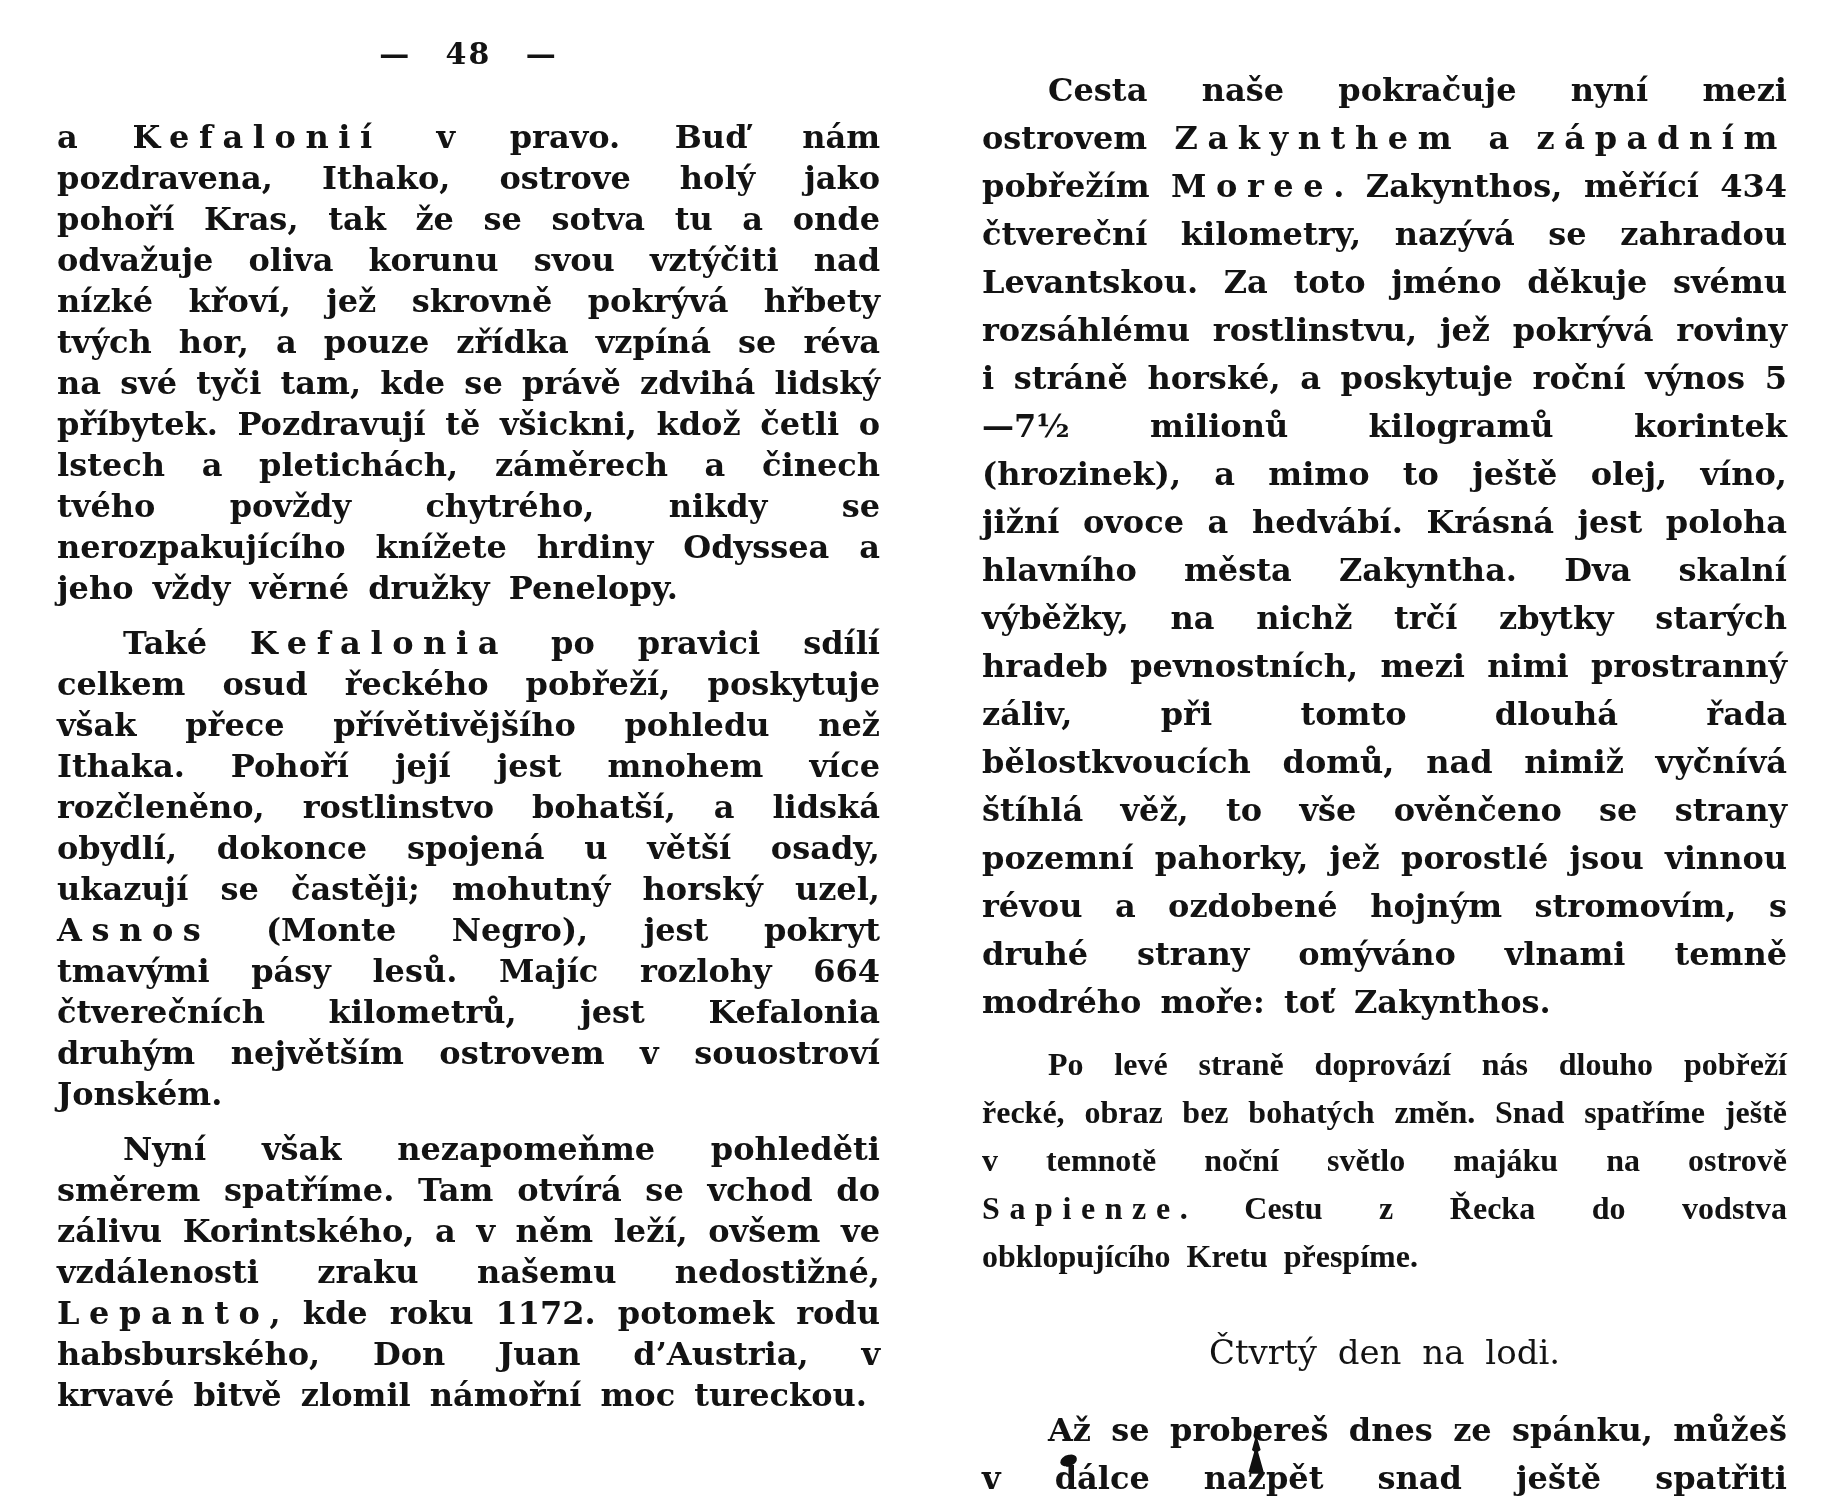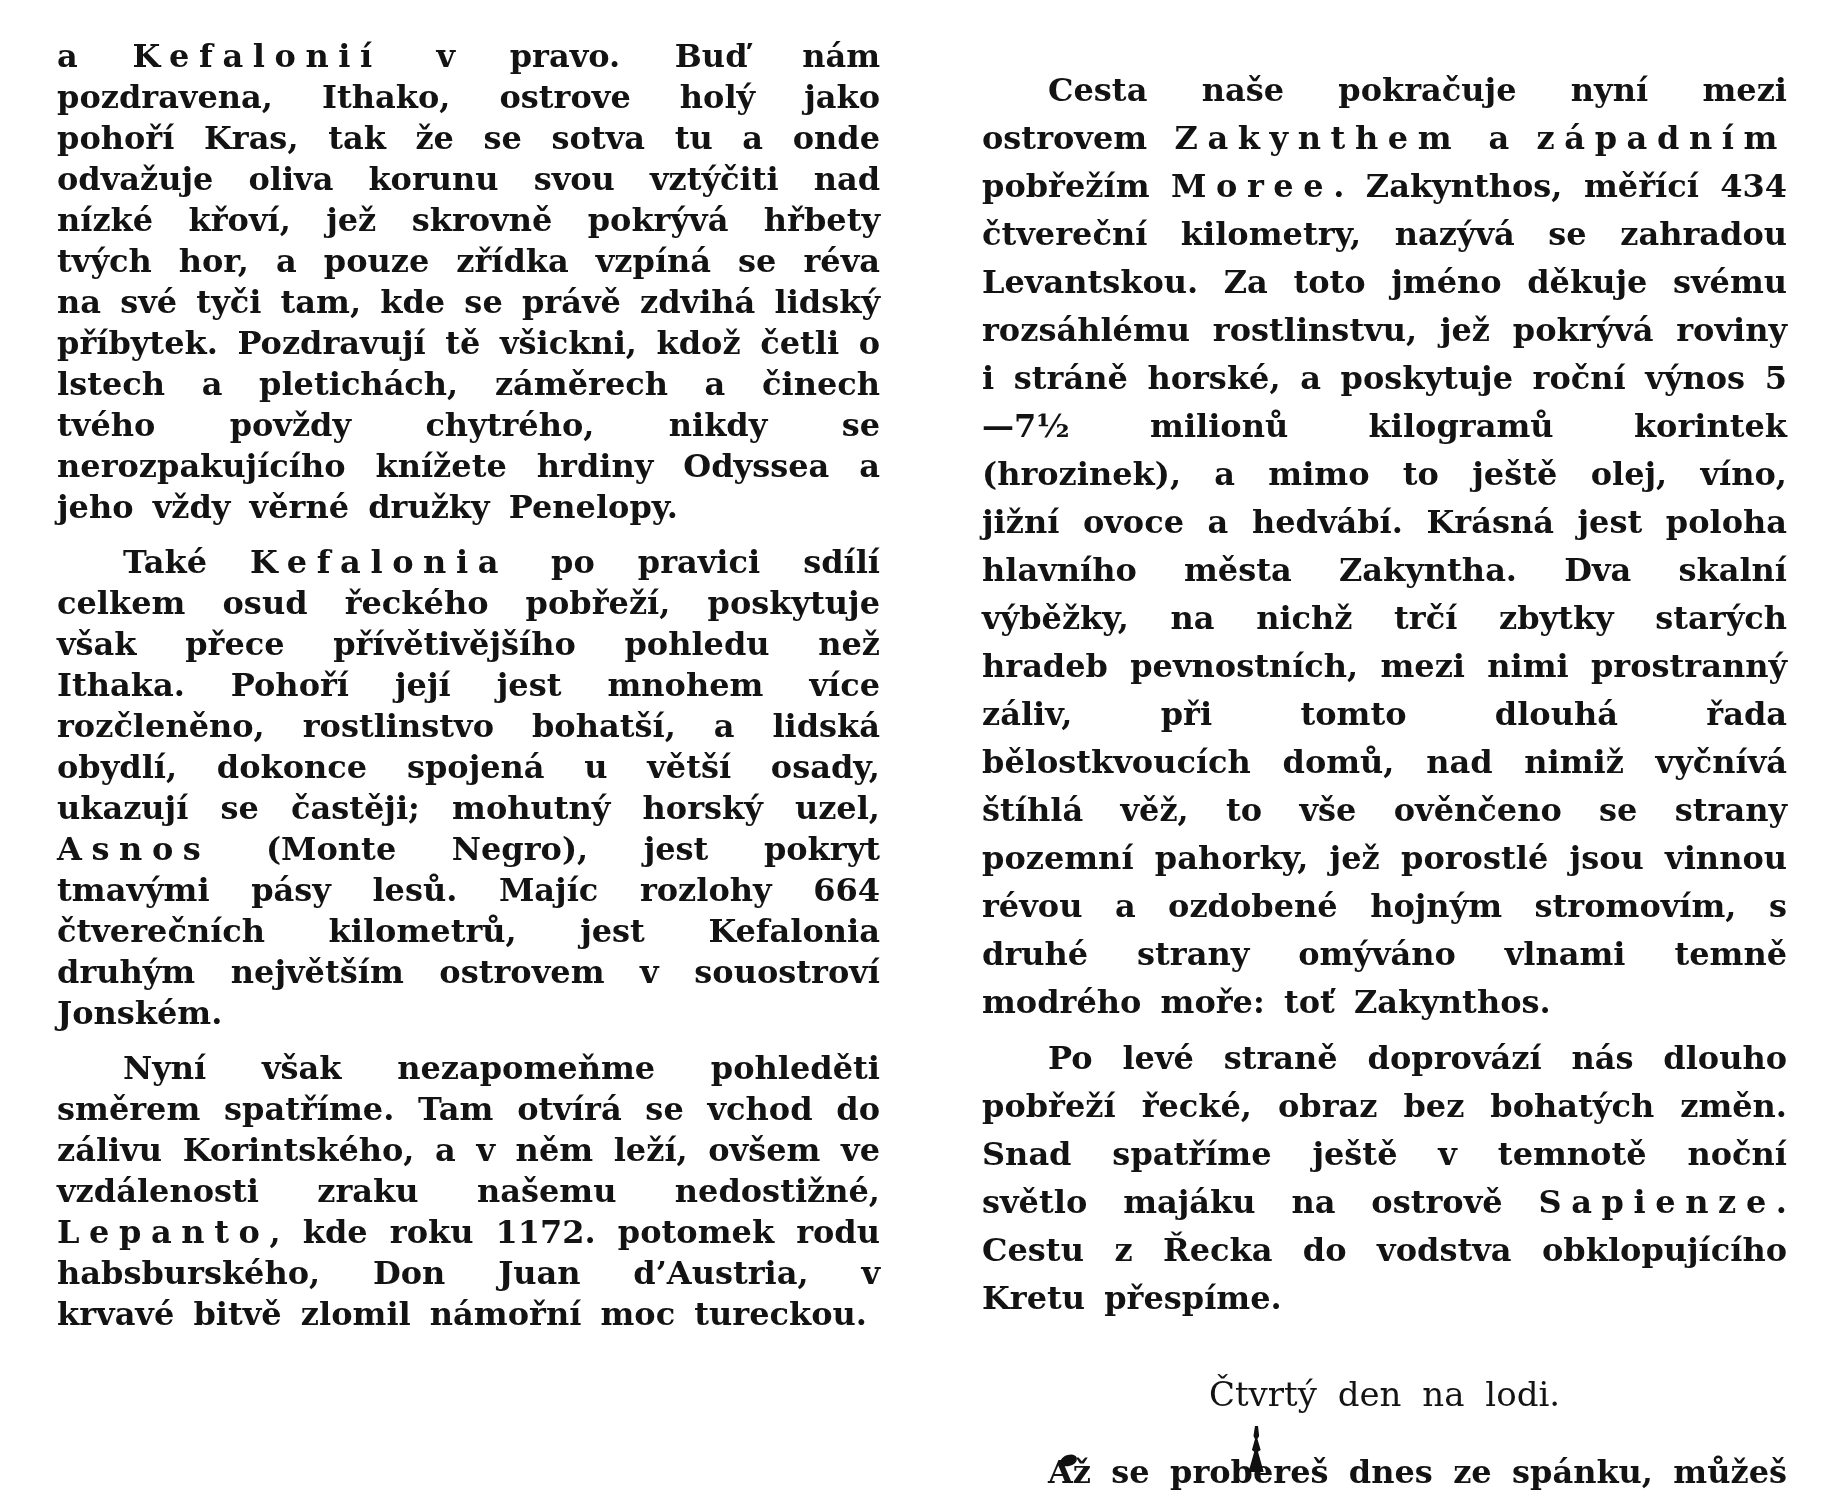--- a/index.html
+++ b/index.html
@@ -39,21 +39,21 @@
     text-align: justify;
     word-spacing: 8px;
     margin: 0;
   }
   #right-col .para { line-height: 48px; }
 
   .para.indent { text-indent: 66px; }
 
   
   #left-col  .para + .para { margin-top: 14px; }
-  #right-col .para + .para { margin-top: 8px; }
+  #right-col .para + .para { margin-top: 14px; font-family: Liberation Serif, serif; }
 
   .sp { letter-spacing: 0.30em; }
 
   .section-heading {
     text-align: center;
     font-size: 34px;
     font-weight: normal;
     line-height: 40px;
     word-spacing: 10px;
     margin: 52px 0 34px 0;
@@ -72,20 +72,21 @@
     width: 19px; height: 46px;
     clip-path: polygon(42% 0, 58% 0, 64% 22%, 55% 28%, 72% 52%, 58% 56%, 88% 100%, 8% 100%, 38% 56%, 26% 52%, 42% 28%, 34% 22%);
   }
 </style>
 </head>
 <body>
 
 <div id="scan">
 
   <div id="left-col" class="page-col">
+    <div class="page-header">— 48 —</div>
     <div>
         <p class="para"><span>a </span><span class="sp">Kefalonií</span><span> v pravo. Buď nám pozdravena, Ithako, ostrove holý jako pohoří Kras, tak že se sotva tu a onde odvažuje oliva korunu svou vztýčiti nad nízké křoví, jež skrovně pokrývá hřbety tvých hor, a pouze zřídka vzpíná se réva na své tyči tam, kde se právě zdvihá lidský příbytek. Pozdravují tě všickni, kdož četli o lstech a pletichách, záměrech a činech tvého povždy chytrého, nikdy se nerozpakujícího knížete hrdiny Odyssea a jeho vždy věrné družky Penelopy.</span></p>
         <p class="para indent"><span>Také </span><span class="sp">Kefalonia</span><span> po pravici sdílí celkem osud řeckého pobřeží, poskytuje však přece přívětivějšího pohledu než Ithaka. Pohoří její jest mnohem více rozčleněno, rostlinstvo bohatší, a lidská obydlí, dokonce spojená u větší osady, ukazují se častěji; mohutný horský uzel, </span><span class="sp">Asnos</span><span> (Monte Negro), jest pokryt tmavými pásy lesů. Majíc rozlohy 664 čtverečních kilometrů, jest Kefalonia druhým největším ostrovem v souostroví Jonském.</span></p>
         <p class="para indent"><span>Nyní však nezapomeňme pohleděti směrem spatříme. Tam otvírá se vchod do zálivu Korintského, a v něm leží, ovšem ve vzdálenosti zraku našemu nedostižné, </span><span class="sp">Lepanto</span><span>, kde roku 1172. potomek rodu habsburského, Don Juan d’Austria, v krvavé bitvě zlomil námořní moc tureckou.</span></p>
       </div>
   </div>
 
   <div id="right-col" class="page-col">
     <div>
         <p class="para indent"><span>Cesta naše pokračuje nyní mezi ostrovem </span><span class="sp">Zakynthem</span><span> a </span><span class="sp">západním</span><span> pobřežím </span><span class="sp">Moree</span><span>. Zakynthos, měřící 434 čtvereční kilometry, nazývá se zahradou Levantskou. Za toto jméno děkuje svému rozsáhlému rostlinstvu, jež pokrývá roviny i stráně horské, a poskytuje roční výnos 5—7½ milionů kilogramů korintek (hrozinek), a mimo to ještě olej, víno, jižní ovoce a hedvábí. Krásná jest poloha hlavního města Zakyntha. Dva skalní výběžky, na nichž trčí zbytky starých hradeb pevnostních, mezi nimi prostranný záliv, při tomto dlouhá řada bělostkvoucích domů, nad nimiž vyčnívá štíhlá věž, to vše ověnčeno se strany pozemní pahorky, jež porostlé jsou vinnou révou a ozdobené hojným stromovím, s druhé strany omýváno vlnami temně modrého moře: toť Zakynthos.</span></p>

